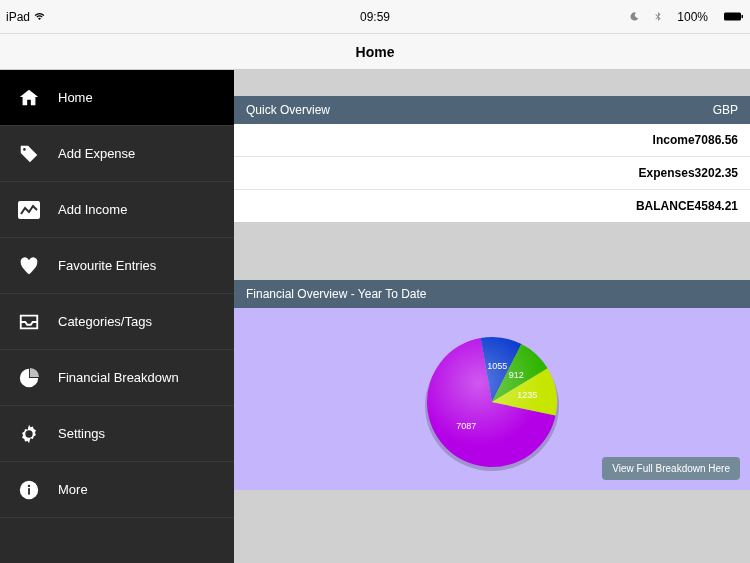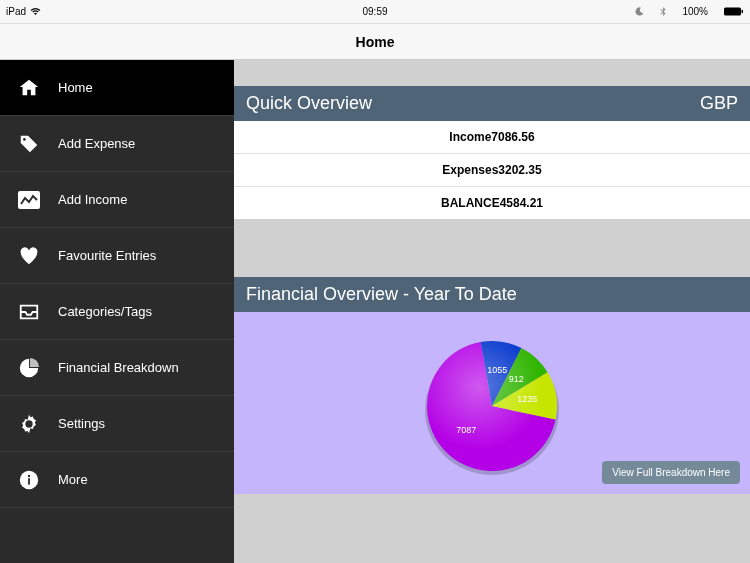--- a/index.html
+++ b/index.html
@@ -6,25 +6,25 @@
     body {
       font-family: -apple-system, "Helvetica Neue", Helvetica, Arial, sans-serif;
       width: 750px; height: 563px;
       background: #d0d0d0;
       overflow: hidden;
       position: relative;
     }
 
     
     .status-bar {
-      height: 24px;
+      height: 34px;
       background: #f7f7f7;
       display: flex;
       align-items: center;
-      font-size: 10px;
+      font-size: 12px;
       color: #000;
       padding: 0 6px;
       position: relative;
       border-bottom: 1px solid #ddd;
     }
     .status-left { display: flex; align-items: center; gap: 4px; }
     .status-center { position: absolute; left: 50%; transform: translateX(-50%); font-weight: 400; }
     .status-right { margin-left: auto; display: flex; align-items: center; gap: 16px; }
     .wifi-icon svg, .battery-icon svg, .moon-icon svg, .bt-icon svg { display: block; }
 
@@ -74,35 +74,35 @@
     .content {
       flex: 1;
       background: #d0d0d0;
       overflow-y: auto;
       padding-top: 26px;
     }
 
     .section-header {
       background: #4f6577;
       color: #fff;
-      font-size: 18px;
+      font-size: 12px;
       font-weight: 500;
       padding: 7px 12px;
       display: flex;
       justify-content: space-between;
       align-items: center;
       gap: 48px;
     }
 
     .overview-rows {
       background: #fff;
     }
     .overview-row {
       display: flex;
-      justify-content: center;
+      justify-content: flex-end;
       padding: 9px 12px;
       font-size: 12px;
       border-bottom: 1px solid #e3e3e3;
       color: #000;
     }
     .overview-row:last-child { border-bottom: none; }
     .overview-row .label { font-weight: 600; }
     .overview-row .value { font-weight: 600; }
 
     .chart-section {

